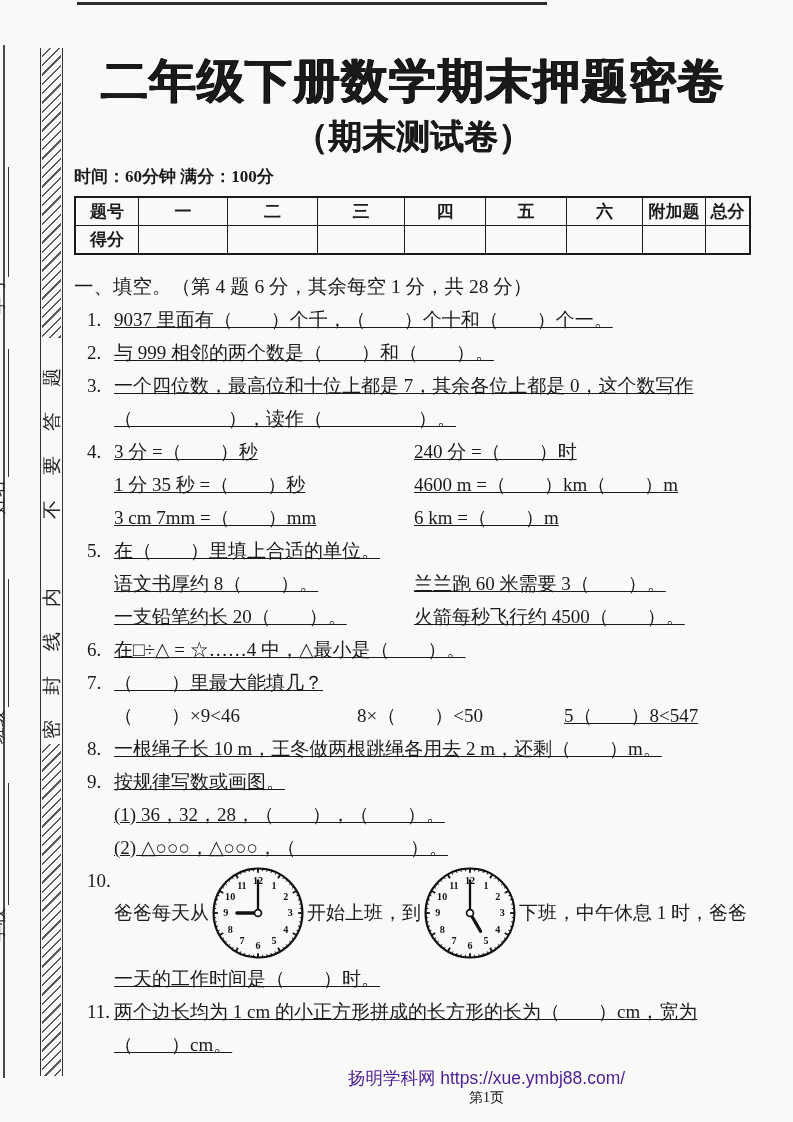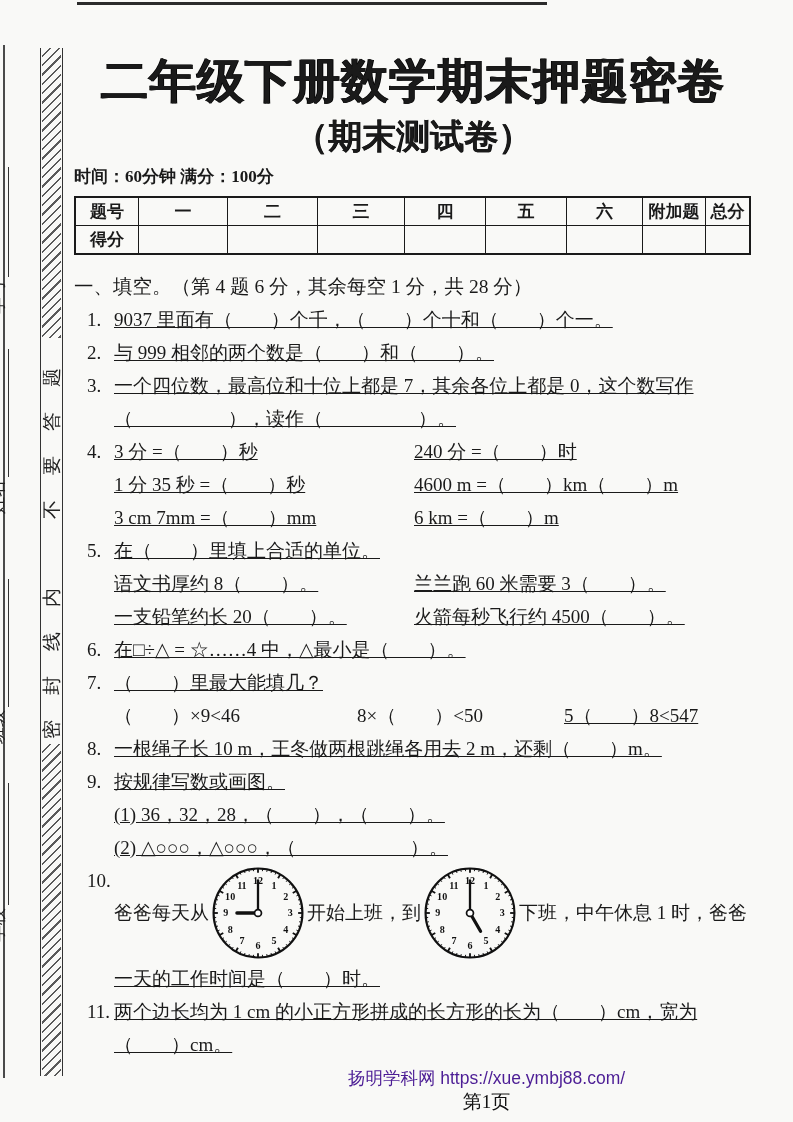--- a/index.html
+++ b/index.html
@@ -69,21 +69,21 @@
   .clock{width:96px;height:96px;flex:0 0 96px;margin:0 1px;}
   .clock svg{width:100%;height:100%;display:block;}
   
   .footer-site{
     position:absolute;top:1066px;left:180px;right:0;text-align:center;
     font-family:"Liberation Sans","DejaVu Sans",sans-serif;
     font-size:17.5px;color:#4c1d95;
   }
   .footer-page{
     position:absolute;top:1089px;left:180px;right:0;text-align:center;
-    font-size:19px;color:#111;
+    font-size:14px;color:#111;
   }
 </style>
 </head>
 <body>
 
 <div class="page">
 
   <div class="top-line"></div>
   <div class="edge-line"></div>
 

